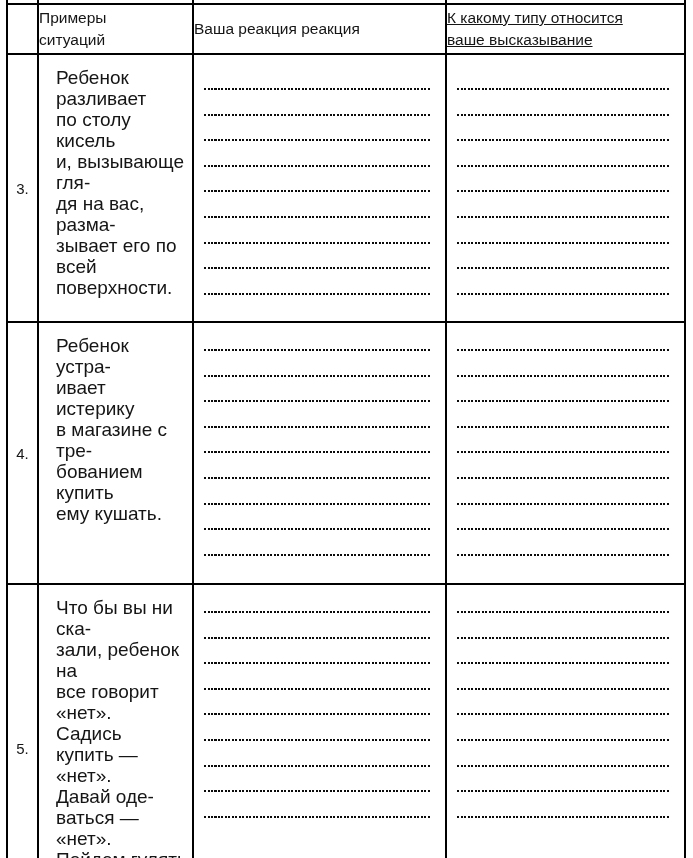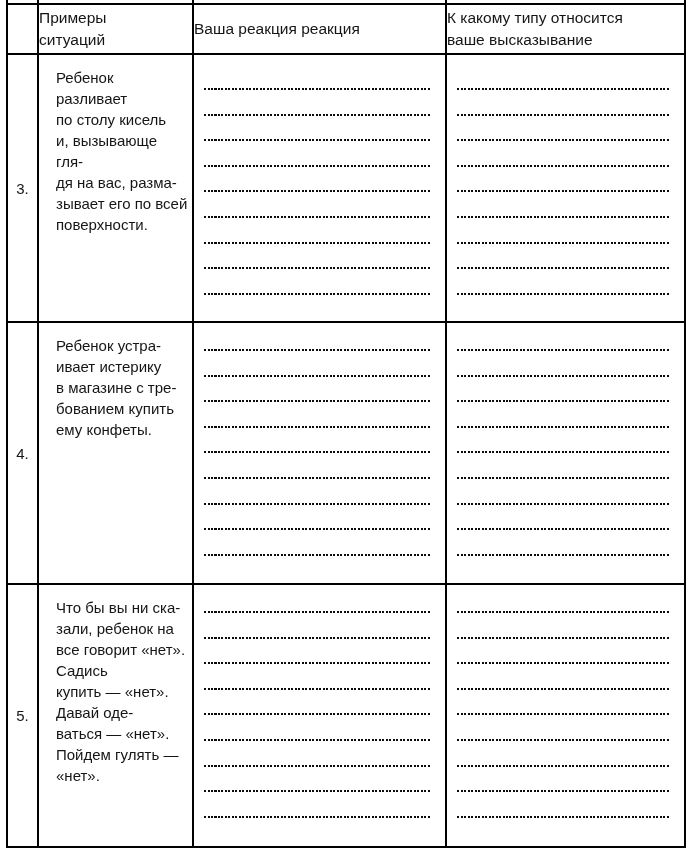--- a/index.html
+++ b/index.html
@@ -36,29 +36,29 @@
   tr.row-4     { height:262px; }
   tr.row-5     { height:263px; }
 
   th.h-cell {
     text-align:left; vertical-align:middle;
     font-size:15.5px; line-height:22px;
     white-space:pre-line;
   }
   th.h-sit { padding-left:14px; padding-right:4px; }
   th.h-rea { padding-left:14px; padding-right:4px; }
-  th.h-typ { padding-left:10px; padding-right:4px; }
+  th.h-typ { padding-left:10px; padding-right:4px;text-decoration:underline; }
 
   td.num {
     text-align:center; vertical-align:middle;
     font-size:15px;
   }
   td.sit {
     vertical-align:top;
-    font-size:15px; line-height:21px;
+    font-size:19px; line-height:21px;
   }
   td.sit .sit-text {
     padding:12px 4px 0 17px;
     white-space:pre-line;
   }
   td.ans { vertical-align:top; }
   .lines { padding:26px 15px 0 10px; }
   tr.row-3 .lines { padding-top:33px; }
   .dline {
     height:2px;
@@ -133,21 +133,21 @@
       </td>
     </tr>
 
     <tr class="row-4">
       <td class="num">4.</td>
       <td class="sit">
         <div class="sit-text">Ребенок устра-
 ивает истерику
 в магазине с тре-
 бованием купить
-ему конфеты.</div>
+ему кушать.</div>
       </td>
       <td class="ans">
         <div class="lines">
               <div class="dline"></div>
               <div class="dline"></div>
               <div class="dline"></div>
               <div class="dline"></div>
               <div class="dline"></div>
               <div class="dline"></div>
               <div class="dline"></div>

